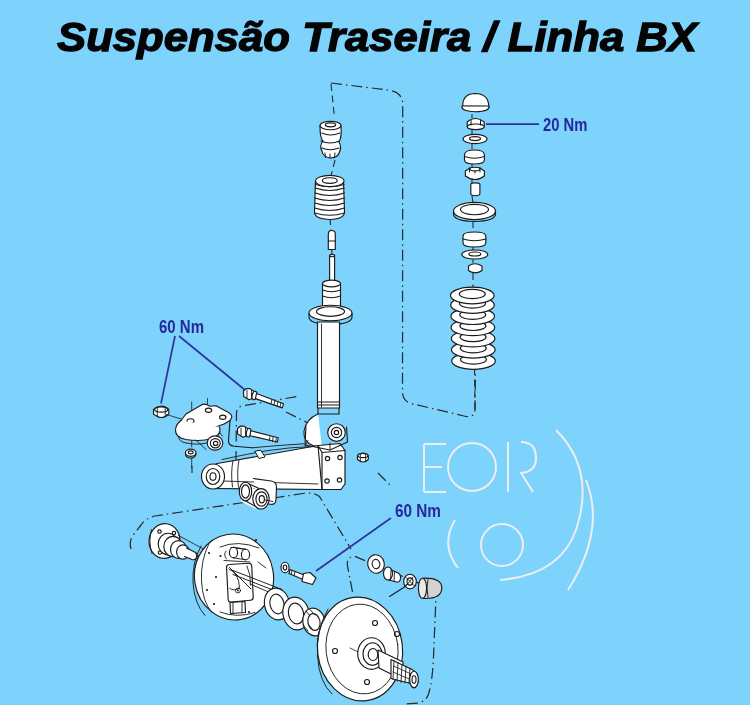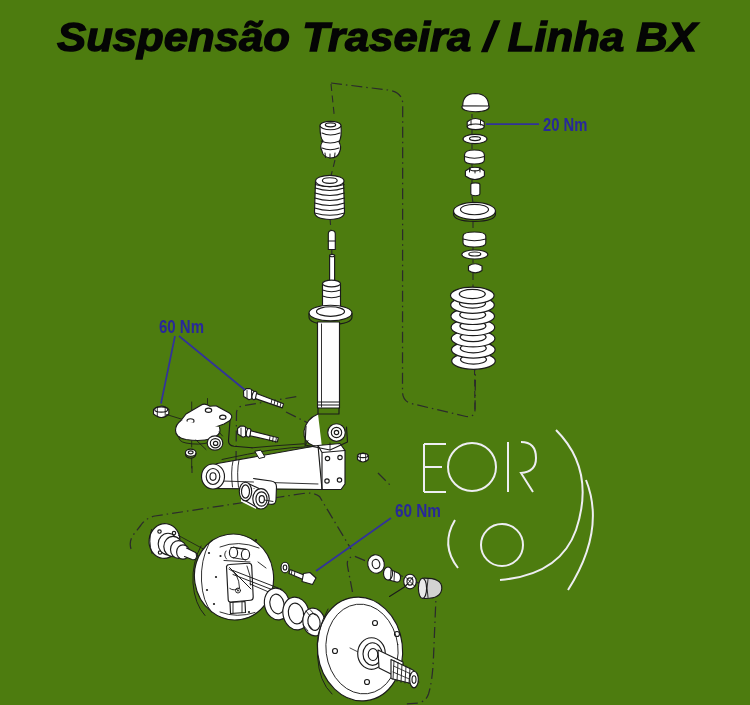--- a/index.html
+++ b/index.html
@@ -1,16 +1,16 @@
 <!DOCTYPE html>
 <html><head>
 <meta charset="utf-8">
 <style>
 html,body{margin:0;padding:0;background:#ffffff;}
-#page{position:relative;width:750px;height:705px;background:#4d7c0f;overflow:hidden;}
+#page{position:relative;width:750px;height:705px;background:#7dd3fc;overflow:hidden;}
 </style>
 </head>
 <body>
 <div id="page">
 <svg width="750" height="705" viewBox="0 0 750 705">
 
 <g stroke="#eeeef2" fill="none" stroke-width="2">
   <circle cx="472" cy="467" r="24"></circle>
   <path d="M424,444 L424,492 M424,444 L446,444 M424,467 L442,467 M424,492 L446,492"></path>
   <path d="M521,442 Q536,442 536,458 Q536,472 521,473 L533,492"></path>

